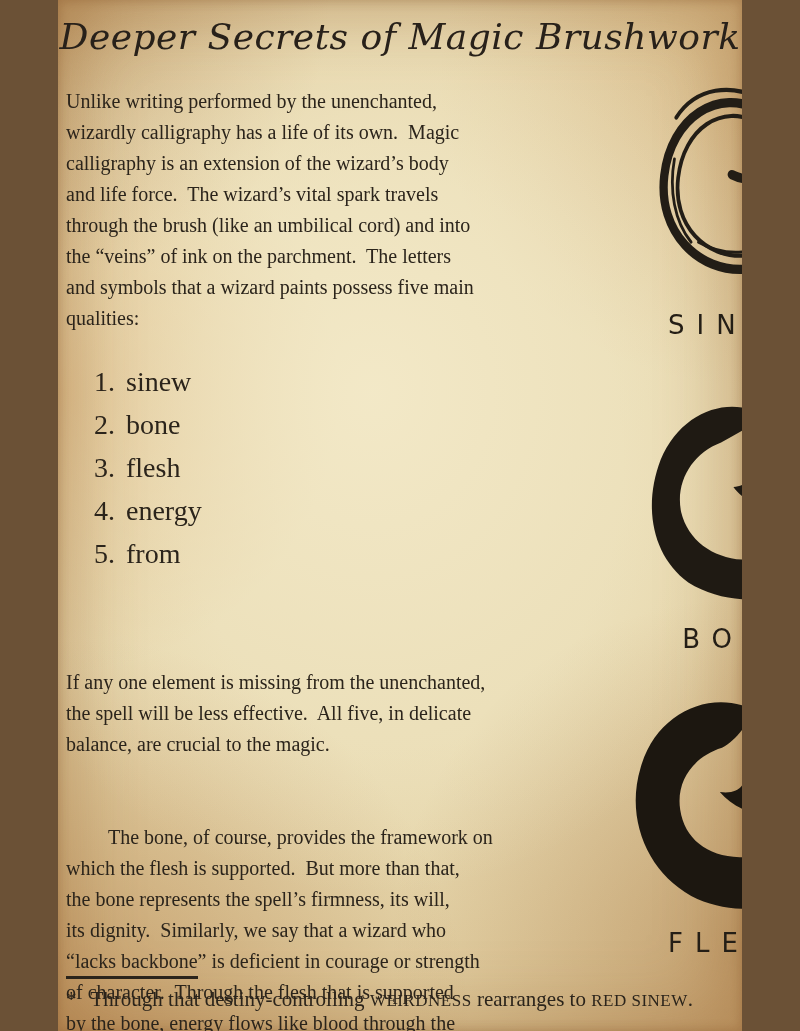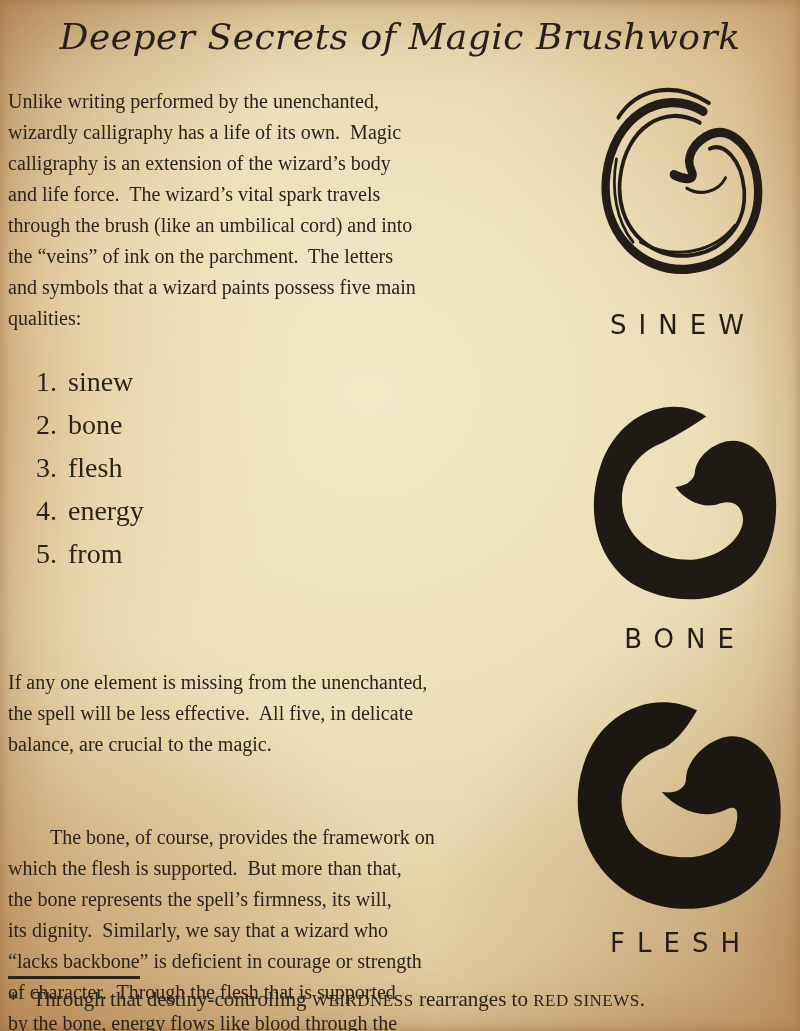--- a/index.html
+++ b/index.html
@@ -1,18 +1,18 @@
 <!DOCTYPE html>
 <html><head>
 <meta charset="utf-8">
 <style>
   html,body{margin:0;padding:0;background:#6b5136;}
   .page{
     position:relative;
-    width:800px;height:1031px;
+    width:684px;height:1031px;
     margin:0 auto;
     overflow:hidden;
     color:#2b241b;
     font-family:"Liberation Serif", serif;
     background:
       radial-gradient(ellipse 100% 75% at 46% 38%, rgba(243,233,200,.95) 0%, rgba(243,233,200,0) 65%),
       radial-gradient(circle at 0% 0%, rgba(150,95,45,.38), rgba(150,95,45,0) 22%),
       radial-gradient(circle at 0% 38%, rgba(198,132,60,.38), rgba(198,132,60,0) 30%),
       radial-gradient(circle at 3% 100%, rgba(160,100,45,.42), rgba(160,100,45,0) 32%),
       radial-gradient(circle at 100% 8%, rgba(185,128,72,.25), rgba(185,128,72,0) 26%),
@@ -124,17 +124,17 @@
   <div class="figure fig-flesh">
     <svg width="220" height="232" viewBox="0 0 200 210" preserveAspectRatio="none">
       <path fill="#1c1710" d="M120,22 C80,2 30,24 16,74 C2,120 22,168 62,190 C105,212 160,202 182,168 C198,142 200,104 190,76 C182,52 158,40 140,48 C124,54 110,70 110,84 C110,92 102,98 88,96 C102,112 126,122 146,112 C158,106 158,116 155,128 C150,146 128,156 106,155 C76,154 56,138 52,112 C48,86 64,64 90,56 C102,50 112,36 120,22 Z"></path>
     </svg>
     <div class="fig-label">FLESH</div>
   </div>
 
   <div class="footnote">
     <div class="fn-rule"></div>
     <div class="fn-text">
-      <span class="fn-marker">*</span><span>Through that destiny-controlling </span><span class="sc">WEIRDNESS</span><span> rearranges to </span><span class="sc">RED SINEWS</span><span>.</span>
+      <span class="fn-marker">*</span><span>Through that destiny-controlling </span><span class="sc">WEIRDNESS</span><span> rearranges to </span><span class="sc">RED SINEW</span><span>.</span>
     </div>
   </div>
 
 </div>
 
 </body></html>

